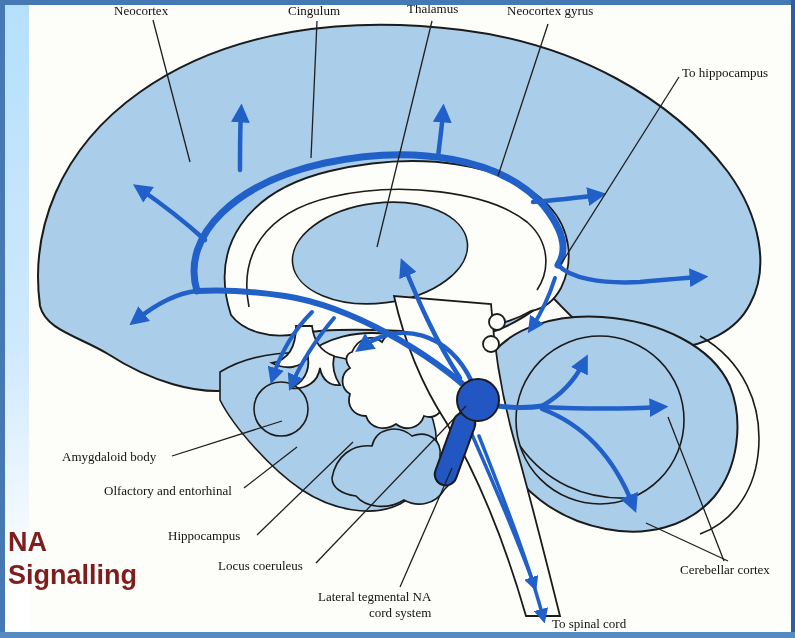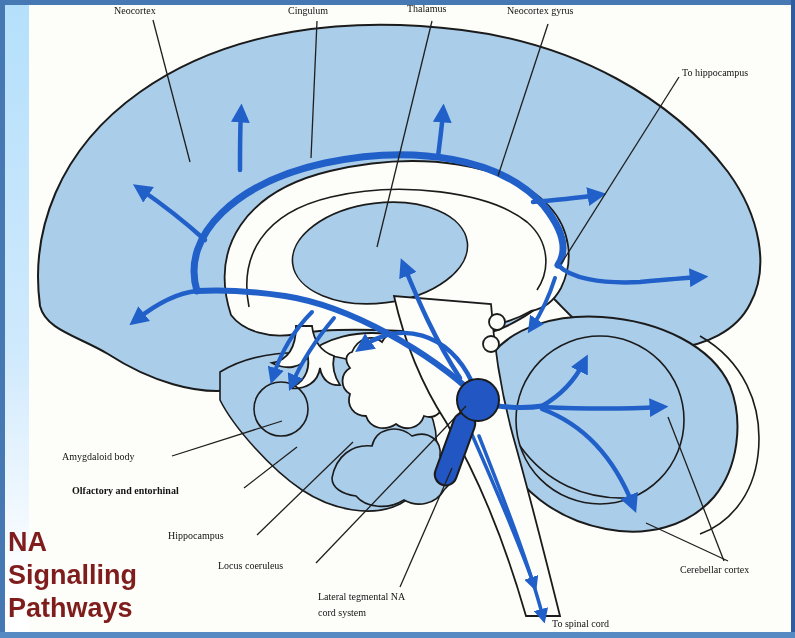--- a/index.html
+++ b/index.html
@@ -20,21 +20,21 @@
   svg.diagram{position:absolute;z-index:2;left:0;top:0;}
   .shape-brain{fill:var(--brain,#aacdea);stroke:var(--outline,#1b1b1b);stroke-width:2px;}
   .shape-brain.thin{stroke-width:1.6px;}
   .shape-white{fill:var(--paper,#fdfdfa);stroke:var(--outline,#1b1b1b);stroke-width:1.8px;}
   .ln{stroke:var(--outline,#1b1b1b);stroke-width:1.6px;fill:none;}
   .leader{stroke:#1f1f1f;stroke-width:1.3px;fill:none;}
   .pw{stroke:var(--pathway,#2160c8);fill:none;stroke-linecap:round;}
   .nucleus{fill:var(--nucleus,#2256c2);stroke:var(--outline,#1b1b1b);stroke-width:2px;}
   .lbl{
     position:absolute;z-index:4;color:#121212;
-    font-size:10px;line-height:16px;white-space:nowrap;
+    font-size:13px;line-height:16px;white-space:nowrap;text-align:right;
   }
   .title{
     position:absolute;z-index:4;left:8px;top:526px;color:#7f1d1d;
     font-family:"Liberation Sans", sans-serif;font-weight:bold;
     font-size:27px;line-height:33px;
   }
 </style>
 </head>
 <body>
 
@@ -130,35 +130,34 @@
       <path class="leader" d="M728,561 L646,523"></path>
     </g>
   </svg>
 
   <div class="lbl" style="left:114px;top:3px;">Neocortex</div>
   <div class="lbl" style="left:288px;top:3px;">Cingulum</div>
   <div class="lbl" style="left:407px;top:1px;">Thalamus</div>
   <div class="lbl" style="left:507px;top:3px;">Neocortex gyrus</div>
   <div class="lbl" style="left:682px;top:65px;">To hippocampus</div>
   <div class="lbl" style="left:62px;top:449px;">Amygdaloid body</div>
-  <div class="lbl" style="left:72px;top:483px;font-weight:bold;">
+  <div class="lbl" style="left:104px;top:483px;">
     <div>Olfactory and entorhinal</div>
   </div>
   <div class="lbl" style="left:168px;top:528px;">Hippocampus</div>
   <div class="lbl" style="left:218px;top:558px;">Locus coeruleus</div>
   <div class="lbl" style="left:318px;top:589px;">
     <div>Lateral tegmental NA</div>
     <div>cord system</div>
   </div>
   <div class="lbl" style="left:680px;top:562px;">Cerebellar cortex</div>
   <div class="lbl" style="left:552px;top:616px;">To spinal cord</div>
 
   <div class="title">
     <div>NA</div>
     <div>Signalling</div>
-    <div>Pathways</div>
   </div>
 
   <div class="edge top"></div>
   <div class="edge left"></div>
   <div class="edge right"></div>
   <div class="edge bottom"></div>
 </div>
 
 </body></html>

